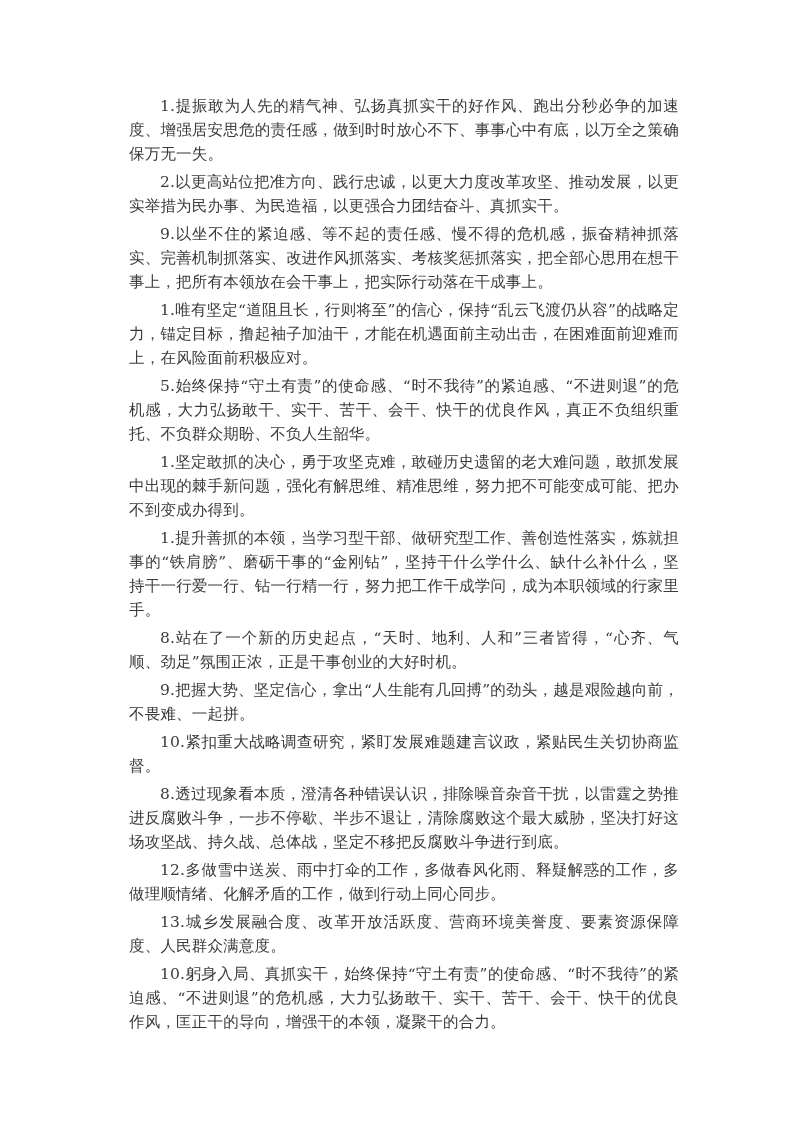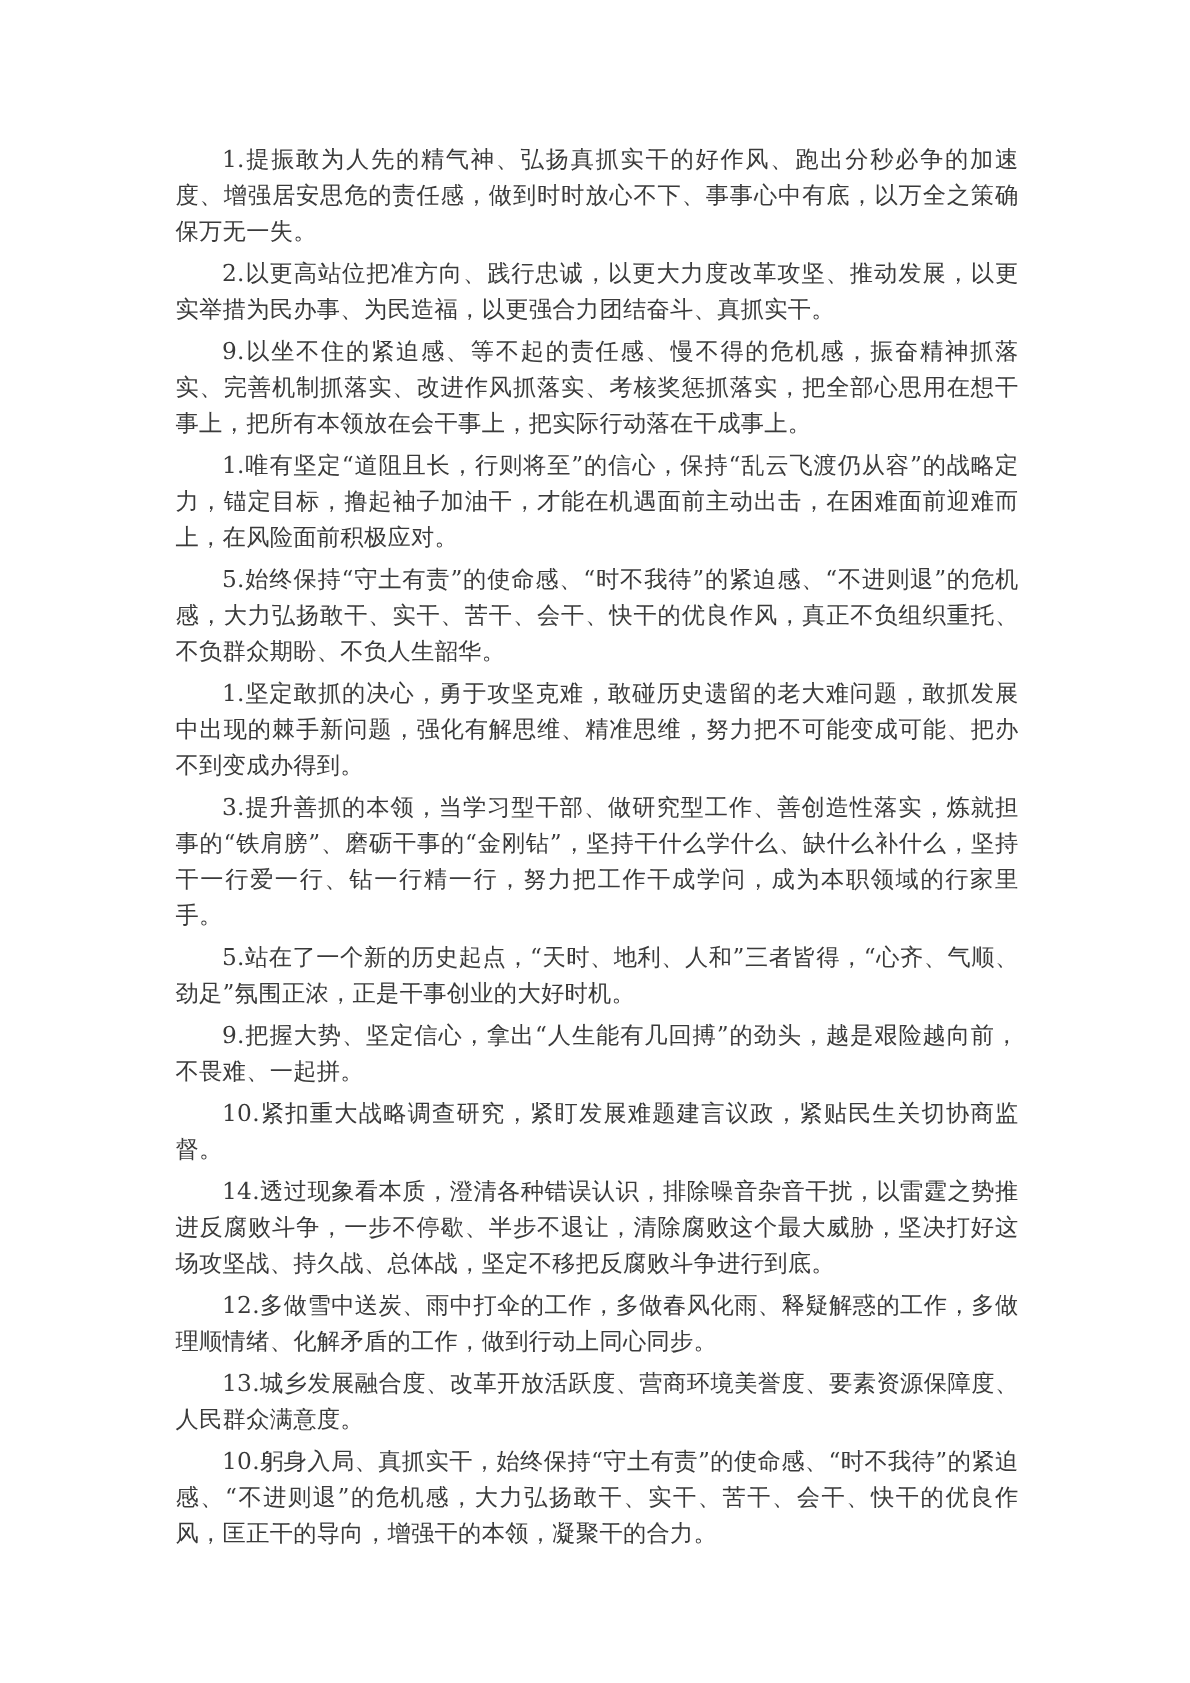--- a/index.html
+++ b/index.html
@@ -18,37 +18,37 @@
       left: 113px;
       top: 94px;
       width: 566px;
       color: #3a3a3a;
       font-family: "DejaVu Serif", "Liberation Serif", serif;
       font-size: 15.5px;
       line-height: 24px;
       letter-spacing: 0.2px;
     }
     .para {
-      margin: 0 0 4px 4px;
+      margin: 0 0 4px 16px;
       text-indent: 2em;
       text-align: justify;
       text-justify: inter-ideograph;
     }
   </style>
 </head>
 <body>
 
 <div class="page">
   <p class="para">1.提振敢为人先的精气神、弘扬真抓实干的好作风、跑出分秒必争的加速度、增强居安思危的责任感，做到时时放心不下、事事心中有底，以万全之策确保万无一失。</p>
   <p class="para">2.以更高站位把准方向、践行忠诚，以更大力度改革攻坚、推动发展，以更实举措为民办事、为民造福，以更强合力团结奋斗、真抓实干。</p>
   <p class="para">9.以坐不住的紧迫感、等不起的责任感、慢不得的危机感，振奋精神抓落实、完善机制抓落实、改进作风抓落实、考核奖惩抓落实，把全部心思用在想干事上，把所有本领放在会干事上，把实际行动落在干成事上。</p>
   <p class="para">1.唯有坚定“道阻且长，行则将至”的信心，保持“乱云飞渡仍从容”的战略定力，锚定目标，撸起袖子加油干，才能在机遇面前主动出击，在困难面前迎难而上，在风险面前积极应对。</p>
   <p class="para">5.始终保持“守土有责”的使命感、“时不我待”的紧迫感、“不进则退”的危机感，大力弘扬敢干、实干、苦干、会干、快干的优良作风，真正不负组织重托、不负群众期盼、不负人生韶华。</p>
   <p class="para">1.坚定敢抓的决心，勇于攻坚克难，敢碰历史遗留的老大难问题，敢抓发展中出现的棘手新问题，强化有解思维、精准思维，努力把不可能变成可能、把办不到变成办得到。</p>
-  <p class="para">3.提升善抓的本领，当学习型干部、做研究型工作、善创造性落实，炼就担事的“铁肩膀”、磨砺干事的“金刚钻”，坚持干什么学什么、缺什么补什么，坚持干一行爱一行、钻一行精一行，努力把工作干成学问，成为本职领域的行家里手。</p>
-  <p class="para">5.站在了一个新的历史起点，“天时、地利、人和”三者皆得，“心齐、气顺、劲足”氛围正浓，正是干事创业的大好时机。</p>
+  <p class="para">1.提升善抓的本领，当学习型干部、做研究型工作、善创造性落实，炼就担事的“铁肩膀”、磨砺干事的“金刚钻”，坚持干什么学什么、缺什么补什么，坚持干一行爱一行、钻一行精一行，努力把工作干成学问，成为本职领域的行家里手。</p>
+  <p class="para">8.站在了一个新的历史起点，“天时、地利、人和”三者皆得，“心齐、气顺、劲足”氛围正浓，正是干事创业的大好时机。</p>
   <p class="para">9.把握大势、坚定信心，拿出“人生能有几回搏”的劲头，越是艰险越向前，不畏难、一起拼。</p>
   <p class="para">10.紧扣重大战略调查研究，紧盯发展难题建言议政，紧贴民生关切协商监督。</p>
-  <p class="para">14.透过现象看本质，澄清各种错误认识，排除噪音杂音干扰，以雷霆之势推进反腐败斗争，一步不停歇、半步不退让，清除腐败这个最大威胁，坚决打好这场攻坚战、持久战、总体战，坚定不移把反腐败斗争进行到底。</p>
+  <p class="para">8.透过现象看本质，澄清各种错误认识，排除噪音杂音干扰，以雷霆之势推进反腐败斗争，一步不停歇、半步不退让，清除腐败这个最大威胁，坚决打好这场攻坚战、持久战、总体战，坚定不移把反腐败斗争进行到底。</p>
   <p class="para">12.多做雪中送炭、雨中打伞的工作，多做春风化雨、释疑解惑的工作，多做理顺情绪、化解矛盾的工作，做到行动上同心同步。</p>
   <p class="para">13.城乡发展融合度、改革开放活跃度、营商环境美誉度、要素资源保障度、人民群众满意度。</p>
   <p class="para">10.躬身入局、真抓实干，始终保持“守土有责”的使命感、“时不我待”的紧迫感、“不进则退”的危机感，大力弘扬敢干、实干、苦干、会干、快干的优良作风，匡正干的导向，增强干的本领，凝聚干的合力。</p>
 </div>
 
 </body></html>

